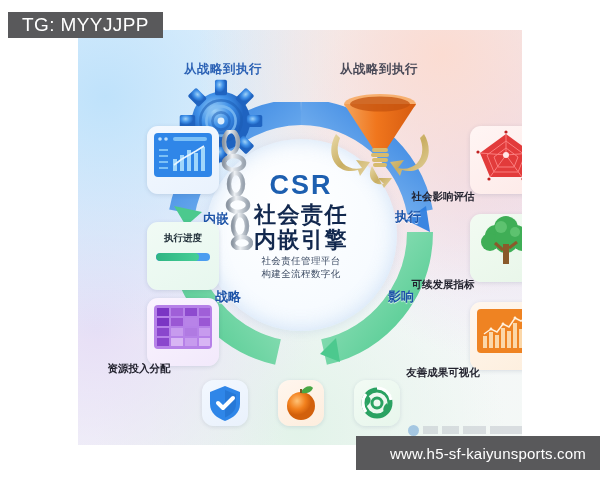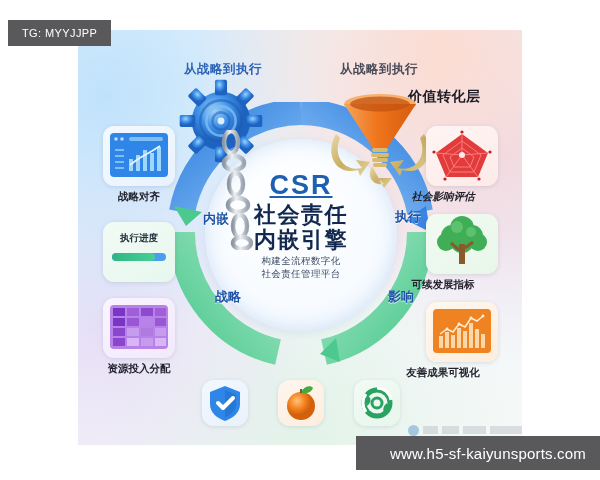--- a/index.html
+++ b/index.html
@@ -36,36 +36,37 @@
   
   .col-header{
     position:absolute;font-size:14px;font-weight:bold;color:#1c1c28;
     white-space:nowrap;letter-spacing:.5px;
   }
   .col-left{left:12px;top:58px;}
   .col-right{left:330px;top:58px;}
 
   
   .card{
-    position:absolute;width:72px;height:60px;border-radius:11px;
+    position:absolute;width:72px;height:68px;border-radius:11px;
     box-shadow:0 1px 4px rgba(60,80,120,.16);
     overflow:hidden;
+    margin-left:44px;
   }
   .cap{
     position:absolute;width:110px;text-align:center;font-size:10.5px;
     font-weight:bold;color:#22222e;white-space:nowrap;
   }
   .card-l1{left:25px;top:96px;background:linear-gradient(150deg,#f4f9ff,#e9f2fd);}
   .cap-l1{left:6px;top:160px;}
   .card-l2{left:25px;top:192px;background:linear-gradient(150deg,#f1fbf5,#e7f7ee);}
   .card-l3{left:25px;top:268px;background:linear-gradient(150deg,#faf4ff,#f2e9fb);}
   .cap-l3{left:6px;top:332px;}
 
   .card-r1{left:348px;top:96px;background:linear-gradient(150deg,#fff5f4,#fdeae8);}
-  .cap-r1{left:310px;top:160px;font-style:italic;}
+  .cap-r1{left:310px;top:160px;}
   .card-r2{left:348px;top:184px;background:linear-gradient(150deg,#f2fbf2,#e8f6e9);}
   .cap-r2{left:310px;top:248px;}
   .card-r3{left:348px;top:272px;background:linear-gradient(150deg,#fff7ee,#fdeedd);}
   .cap-r3{left:310px;top:336px;}
 
   .card svg{display:block;}
 
   
   .prog-label{
     position:absolute;left:0;top:10px;width:72px;text-align:center;
@@ -83,21 +84,20 @@
     position:absolute;left:37px;top:37px;width:192px;height:192px;border-radius:50%;
     background:radial-gradient(circle at 42% 34%,#ffffff 0%,#f7fbff 62%,#eef6fd 100%);
     box-shadow:0 0 20px rgba(120,170,225,.30) inset,0 2px 10px rgba(110,150,200,.15);
   }
 
   
   .csr{
     position:absolute;left:0;top:68px;width:266px;text-align:center;
     font-size:27px;font-weight:bold;color:#1d5fb0;letter-spacing:2px;
     text-shadow:0 1px 1px rgba(255,255,255,.9);
-    text-decoration:underline;
   }
   .zh-main{
     position:absolute;left:0;top:100px;width:266px;text-align:center;
     font-size:22px;font-weight:bold;color:#12284e;line-height:25px;
     letter-spacing:1.5px;
   }
   .zh-sub{
     position:absolute;left:0;top:152px;width:266px;text-align:center;
     font-size:9.5px;color:#3c4b63;line-height:13px;letter-spacing:.4px;
   }
@@ -133,41 +133,40 @@
   .faint-logo{
     position:absolute;left:330px;top:392px;width:120px;height:16px;
     opacity:.45;filter:blur(.6px);
     display:flex;align-items:center;gap:4px;
   }
   .faint-dot{width:11px;height:11px;border-radius:50%;background:#4f8fd0;flex:0 0 auto;}
   .faint-bars{flex:1;height:8px;background:linear-gradient(90deg,#b9bec6 0 14%,transparent 14% 18%,#b9bec6 18% 34%,transparent 34% 38%,#b9bec6 38% 60%,transparent 60% 64%,#b9bec6 64% 100%);}
 
   
   .tg-badge{
-    position:absolute;left:8px;top:20px;height:26px;padding:0 14px;
+    position:absolute;left:8px;top:12px;height:26px;padding:0 14px;
     display:flex;align-items:center;
-    background:#59595b;color:#fff;font-size:11px;letter-spacing:.4px;
+    background:#59595b;color:#fff;font-size:19px;letter-spacing:.4px;
   }
   .url-bar{
     position:absolute;left:336px;top:436px;width:264px;height:34px;
     display:flex;align-items:center;justify-content:center;
     background:#59595b;color:#fff;font-size:15px;letter-spacing:.2px;margin-left:20px;
   }
 </style>
 </head>
 <body>
 
 <div id="stage">
 
   <div class="infographic">
 
     <div class="flow-label flow-left">从战略到执行</div>
     <div class="flow-label flow-right">从战略到执行</div>
 
-    <div class="col-header col-right">价值转化层</div>
 
     <div class="ring-wrap">
       <svg width="266" height="266" viewBox="0 0 266 266">
         <defs>
           <linearGradient id="gBlue" x1="0" y1="0" x2="1" y2="1">
             <stop offset="0" stop-color="#2f7fe0"></stop>
               <stop offset="1" stop-color="#8fc4f5"></stop>
           </linearGradient>
           <linearGradient id="gBlue2" x1="1" y1="0" x2="0" y2="1">
             <stop offset="0" stop-color="#2f7fe0"></stop>
@@ -205,22 +204,22 @@
       </svg>
 
       <div class="ring-core"></div>
 
       <div class="csr">CSR</div>
       <div class="zh-main">
         <div>社会责任</div>
         <div>内嵌引擎</div>
       </div>
       <div class="zh-sub">
+        <div>社会责任管理平台</div>
         <div>构建全流程数字化</div>
-        <div>社会责任管理平台</div>
       </div>
 
       <div class="ring-label rl-embed">内嵌</div>
       <div class="ring-label rl-strategy">战略</div>
       <div class="ring-label rl-execute">执行</div>
       <div class="ring-label rl-impact">影响</div>
     </div>
 
     <svg class="gear" viewBox="0 0 100 100">
       <defs>
@@ -312,21 +311,20 @@
         </g>
         <polyline points="27,39 35,33 42,29 49,25 57,20" fill="none" stroke="#eaf6ff" stroke-width="1.6"></polyline>
         <g fill="#7cc0f6">
           <rect x="12" y="23" width="9" height="2"></rect>
             <rect x="12" y="29" width="9" height="2"></rect>
           <rect x="12" y="35" width="9" height="2"></rect>
             <rect x="12" y="41" width="9" height="2"></rect>
         </g>
       </svg>
     </div>
-    <div class="cap cap-l1">战略对齐</div>
 
     <div class="card card-l2">
       <div class="prog-label">执行进度</div>
       <div class="prog-track">
         <div class="prog-fill" id="progFill" style="width: 80%;"></div>
       </div>
     </div>
 
     <div class="card card-l3">
       <svg width="72" height="58" viewBox="0 0 72 58">

